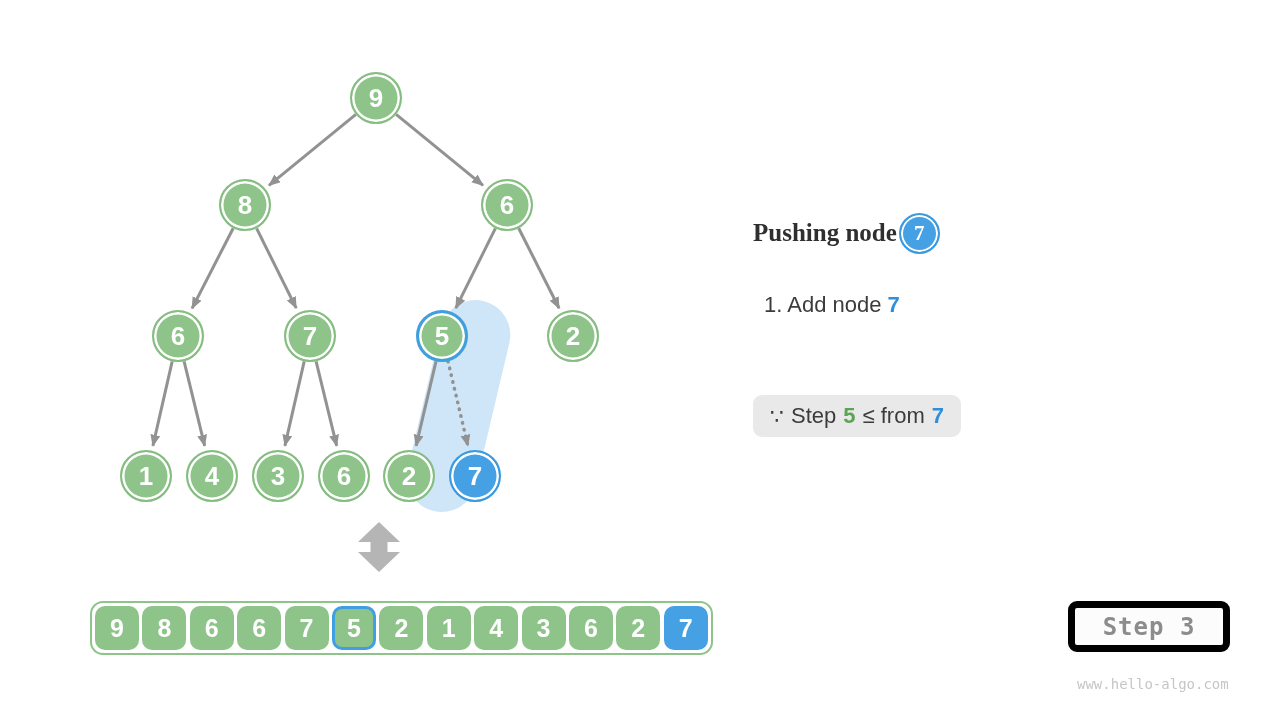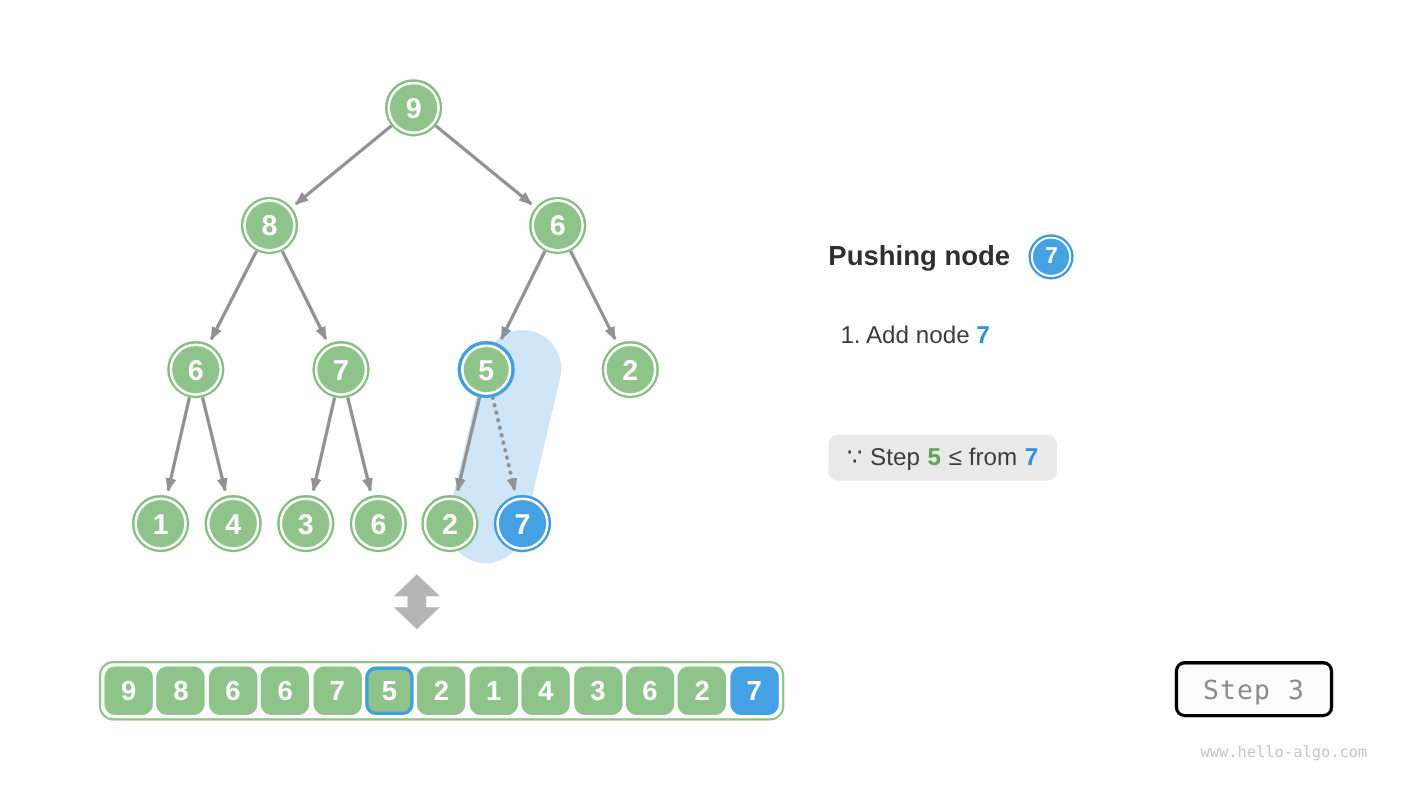--- a/index.html
+++ b/index.html
@@ -21,22 +21,22 @@
   .node--target {
     border: 3px solid #3f9fe0;
   }
   .node--new {
     background: #45a1e4; border-color: #3b99de;
   }
 
   
   .heading {
     position: absolute; left: 753px; top: 211px; height: 44px;
-    display: flex; align-items: center; gap: 17px;
-    font-size: 25px; font-weight: bold; color: #2f2f2f;
+    display: flex; align-items: center; gap: 2px;
+    font-size: 25px; font-weight: bold; color: #2f2f2f; font-family: Liberation Serif, serif;
   }
   .badge {
     width: 41px; height: 41px; border-radius: 50%;
     background: #45a1e4; border: 2.5px solid #3b99de;
     box-shadow: inset 0 0 0 2px #ffffff;
     display: flex; align-items: center; justify-content: center;
     color: #ffffff; font-size: 21px; font-weight: bold;
   }
   .step-item {
     position: absolute; left: 764px; display: flex; gap: 6px;
@@ -65,30 +65,30 @@
     width: 44px; height: 44px; border-radius: 10px;
     background: #8ec48a;
     display: flex; align-items: center; justify-content: center;
     color: #ffffff; font-weight: bold; font-size: 25px;
   }
   .cell--outlined { border: 3px solid #3f9fe0; }
   .cell--new { background: #45a1e4; }
 
   
   .step-chip {
-    position: absolute; left: 1068px; top: 601px; width: 144px; height: 51px;
-    border: 3px solid #000000; border-radius: 9px; background: #fcfcfc;
+    position: absolute; left: 1068px; top: 601px; width: 162px; height: 51px;
+    border: 7px solid #000000; border-radius: 9px; background: #fcfcfc;
     display: flex; align-items: center; justify-content: center;
     font-family: "DejaVu Sans Mono", "Liberation Mono", monospace;
-    font-size: 24px; font-weight: normal; color: #8c8c8c; letter-spacing: 1px;
+    font-size: 24px; font-weight: bold; color: #8c8c8c; letter-spacing: 1px;
   }
   .watermark {
     position: absolute; left: 1077px; top: 676px; width: 166px;
     font-family: "DejaVu Sans Mono", "Liberation Mono", monospace;
-    font-size: 14px; color: #c6c6c6; text-align: right; white-space: nowrap;
+    font-size: 14px; color: #c6c6c6; text-align: left; white-space: nowrap;
   }
 </style>
 </head>
 <body>
 
 <div id="stage">
 
   <svg class="layer" width="760" height="720" viewBox="0 0 760 720">
     <defs>
       <marker id="arrow" markerUnits="userSpaceOnUse" markerWidth="14" markerHeight="12" refX="11" refY="5" orient="auto">

